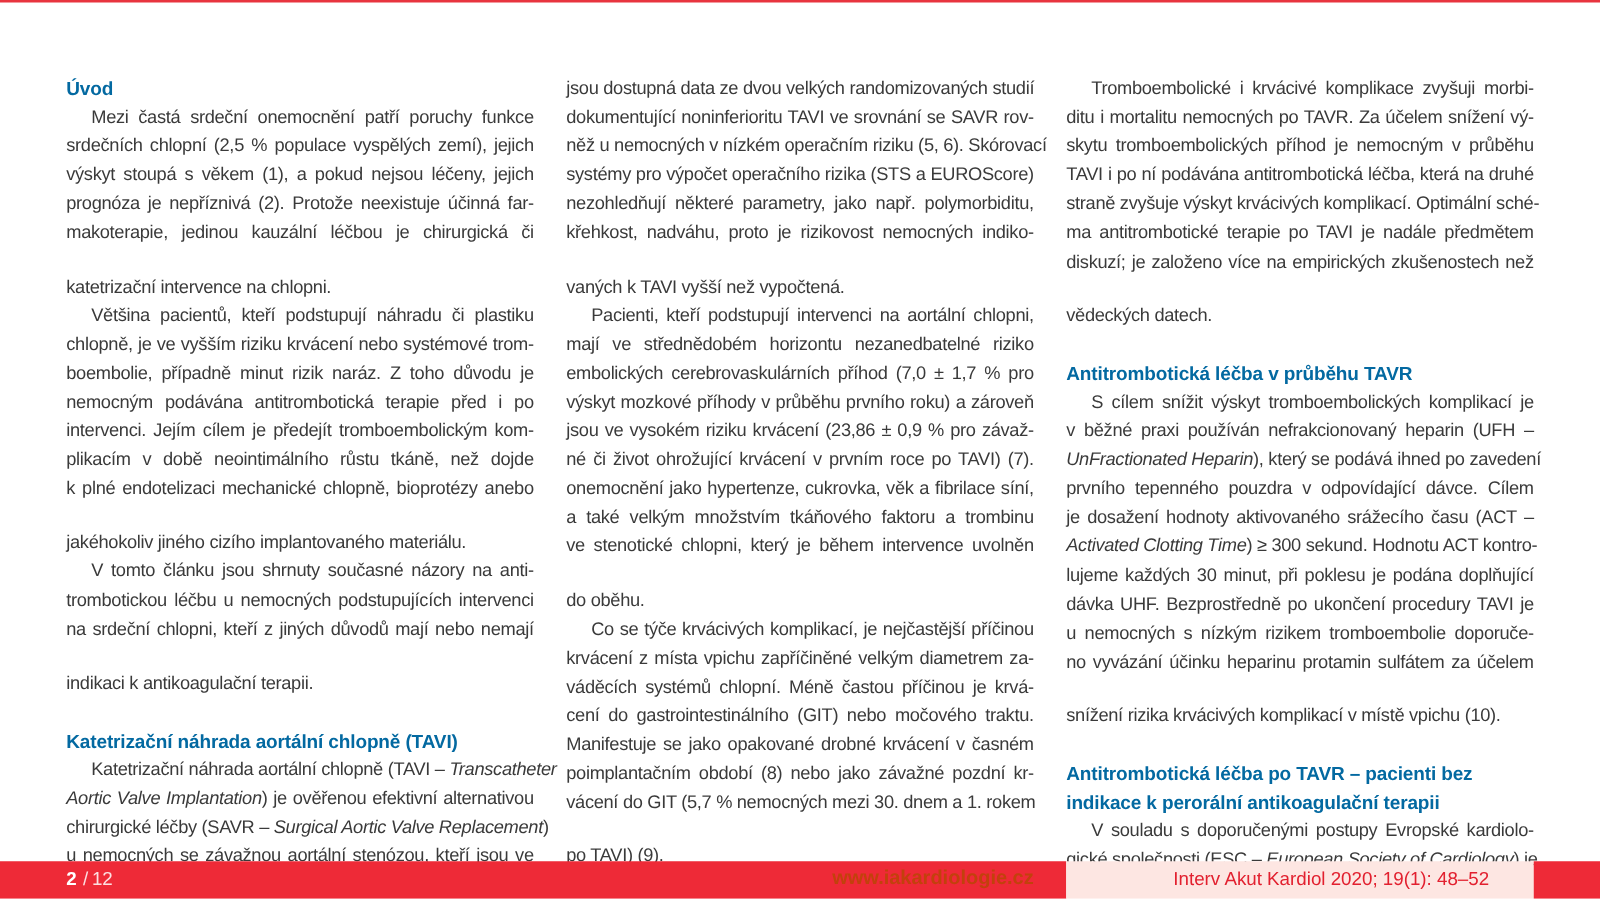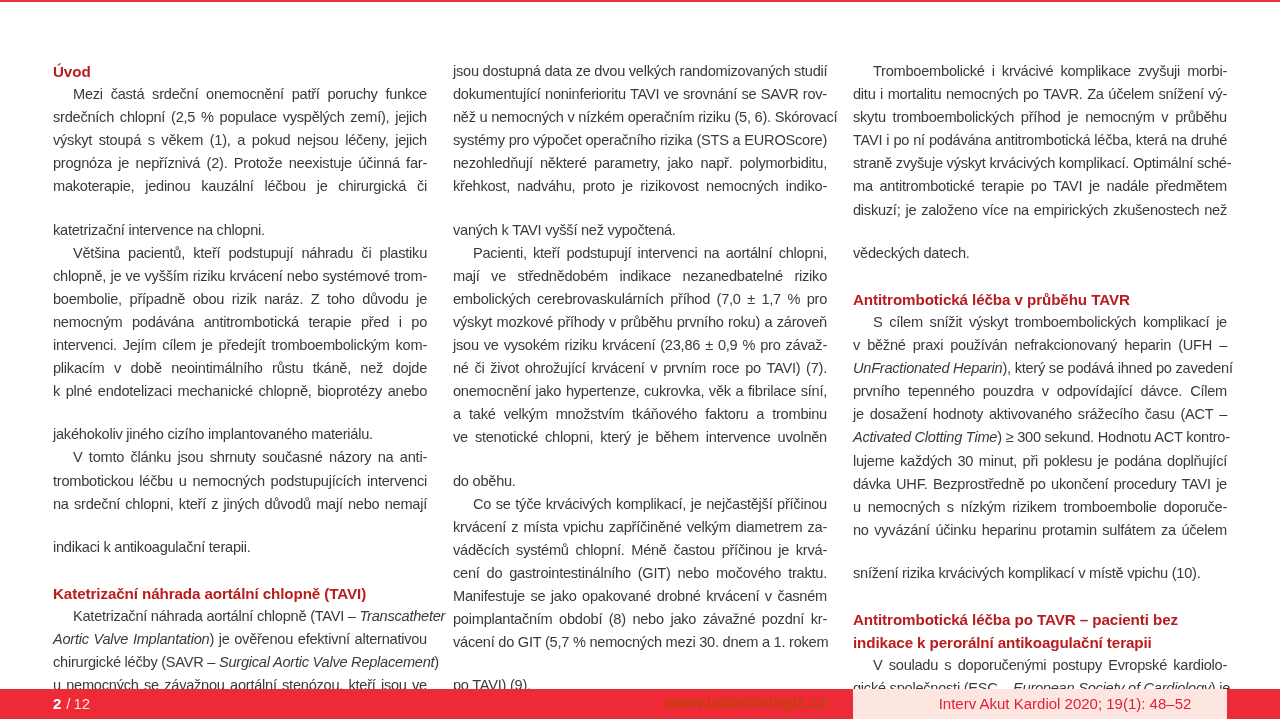--- a/index.html
+++ b/index.html
@@ -13,21 +13,21 @@
   .col {
     position:absolute; top:60px; width:374px;
     font-size:14.6px; line-height:23.1px; letter-spacing:-0.25px;
   }
   .col1 { left:53px; }
   .col2 { left:453px; top:60px; }
   .col3 { left:853px; }
   .line { display:block; white-space:nowrap; text-align:justify; text-align-last:justify; height:23.1px; }
   .line.last { text-align-last:left;margin-top:20px; }
   .line.indent { padding-left:20px; }
-  .heading { color:#b91c1c; font-weight:bold; font-size:15.2px; letter-spacing:-0.1px; display:block; white-space:nowrap; height:23.1px; }
+  .heading { color:#0369a1; font-weight:bold; font-size:15.2px; letter-spacing:-0.1px; display:block; white-space:nowrap; height:23.1px; }
   .gap { display:block; height:23.1px; }
   em { font-style:italic; }
   .footer {
     position:absolute; left:0; top:689px; width:1280px; height:30px;
   }
   .foot-red-left { position:absolute; left:0; top:0; width:853px; height:30px; background:#ee2a37; }
   .foot-pink { position:absolute; left:853px; top:0; width:374px; height:30px; background:#fde6e2; }
   .foot-red-right { position:absolute; left:1227px; top:0; width:53px; height:30px; background:#ee2a37; }
   .page-num { position:absolute; left:53px; top:6px; color:#fff; font-size:15px; }
   .page-num b { font-weight:bold; }
@@ -47,21 +47,21 @@
     <span class="line indent">Mezi častá srdeční onemocnění patří poruchy funkce</span>
     <span class="line">srdečních chlopní (2,5 % populace vyspělých zemí), jejich</span>
     <span class="line">výskyt stoupá s věkem (1), a pokud nejsou léčeny, jejich</span>
     <span class="line">prognóza je nepříznivá (2). Protože neexistuje účinná far-</span>
     <span class="line">makoterapie, jedinou kauzální léčbou je chirurgická či</span>
     <span class="line last">katetrizační intervence na chlopni.</span>
   </div>
   <div>
     <span class="line indent">Většina pacientů, kteří podstupují náhradu či plastiku</span>
     <span class="line">chlopně, je ve vyšším riziku krvácení nebo systémové trom-</span>
-    <span class="line">boembolie, případně obou rizik naráz. Z toho důvodu je</span>
+    <span class="line">boembolie, případně minut rizik naráz. Z toho důvodu je</span>
     <span class="line">nemocným podávána antitrombotická terapie před i po</span>
     <span class="line">intervenci. Jejím cílem je předejít tromboembolickým kom-</span>
     <span class="line">plikacím v době neointimálního růstu tkáně, než dojde</span>
     <span class="line">k plné endotelizaci mechanické chlopně, bioprotézy anebo</span>
     <span class="line last">jakéhokoliv jiného cizího implantovaného materiálu.</span>
   </div>
   <div>
     <span class="line indent">V tomto článku jsou shrnuty současné názory na anti-</span>
     <span class="line">trombotickou léčbu u nemocných podstupujících intervenci</span>
     <span class="line">na srdeční chlopni, kteří z jiných důvodů mají nebo nemají</span>
@@ -83,21 +83,21 @@
     <span class="line">jsou dostupná data ze dvou velkých randomizovaných studií</span>
     <span class="line">dokumentující noninferioritu TAVI ve srovnání se SAVR rov-</span>
     <span class="line">něž u nemocných v nízkém operačním riziku (5, 6). Skórovací</span>
     <span class="line">systémy pro výpočet operačního rizika (STS a EUROScore)</span>
     <span class="line">nezohledňují některé parametry, jako např. polymorbiditu,</span>
     <span class="line">křehkost, nadváhu, proto je rizikovost nemocných indiko-</span>
     <span class="line last">vaných k TAVI vyšší než vypočtená.</span>
   </div>
   <div>
     <span class="line indent">Pacienti, kteří podstupují intervenci na aortální chlopni,</span>
-    <span class="line">mají ve střednědobém indikace nezanedbatelné riziko</span>
+    <span class="line">mají ve střednědobém horizontu nezanedbatelné riziko</span>
     <span class="line">embolických cerebrovaskulárních příhod (7,0 ± 1,7 % pro</span>
     <span class="line">výskyt mozkové příhody v průběhu prvního roku) a zároveň</span>
     <span class="line">jsou ve vysokém riziku krvácení (23,86 ± 0,9 % pro závaž-</span>
     <span class="line">né či život ohrožující krvácení v prvním roce po TAVI) (7).</span>
     <span class="line">onemocnění jako hypertenze, cukrovka, věk a fibrilace síní,</span>
     <span class="line">a také velkým množstvím tkáňového faktoru a trombinu</span>
     <span class="line">ve stenotické chlopni, který je během intervence uvolněn</span>
     <span class="line last">do oběhu.</span>
   </div>
   <div>

